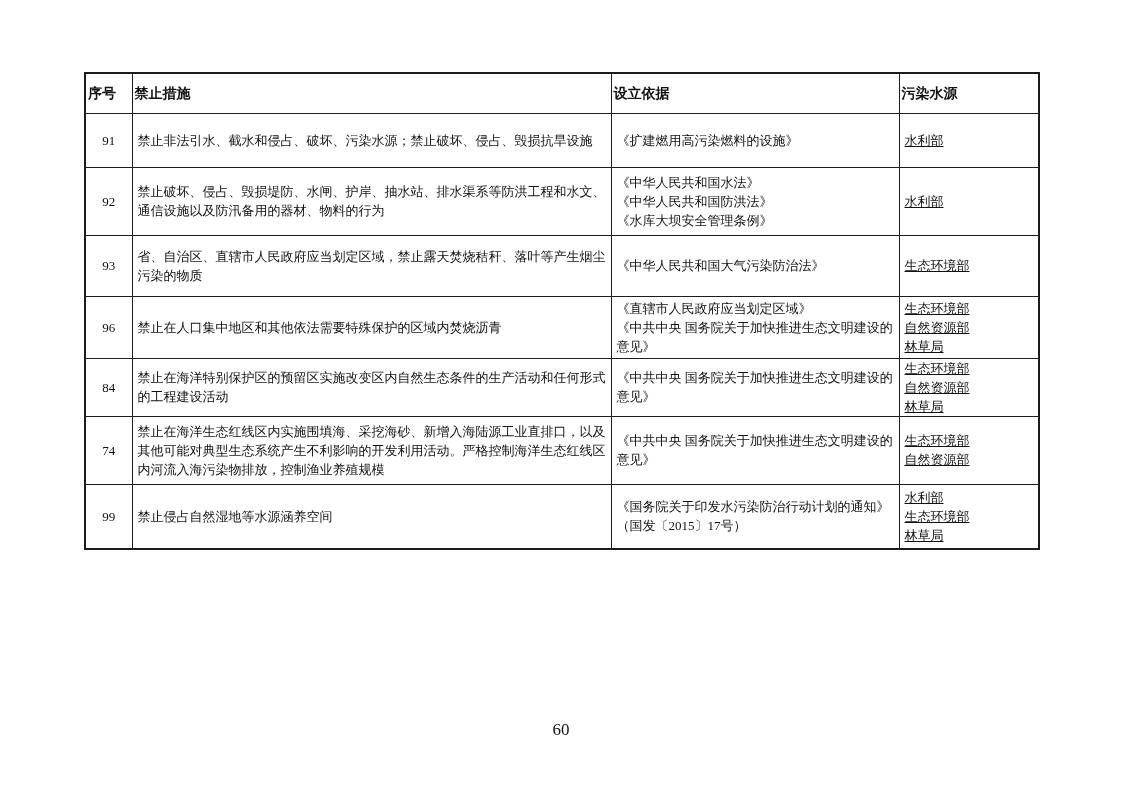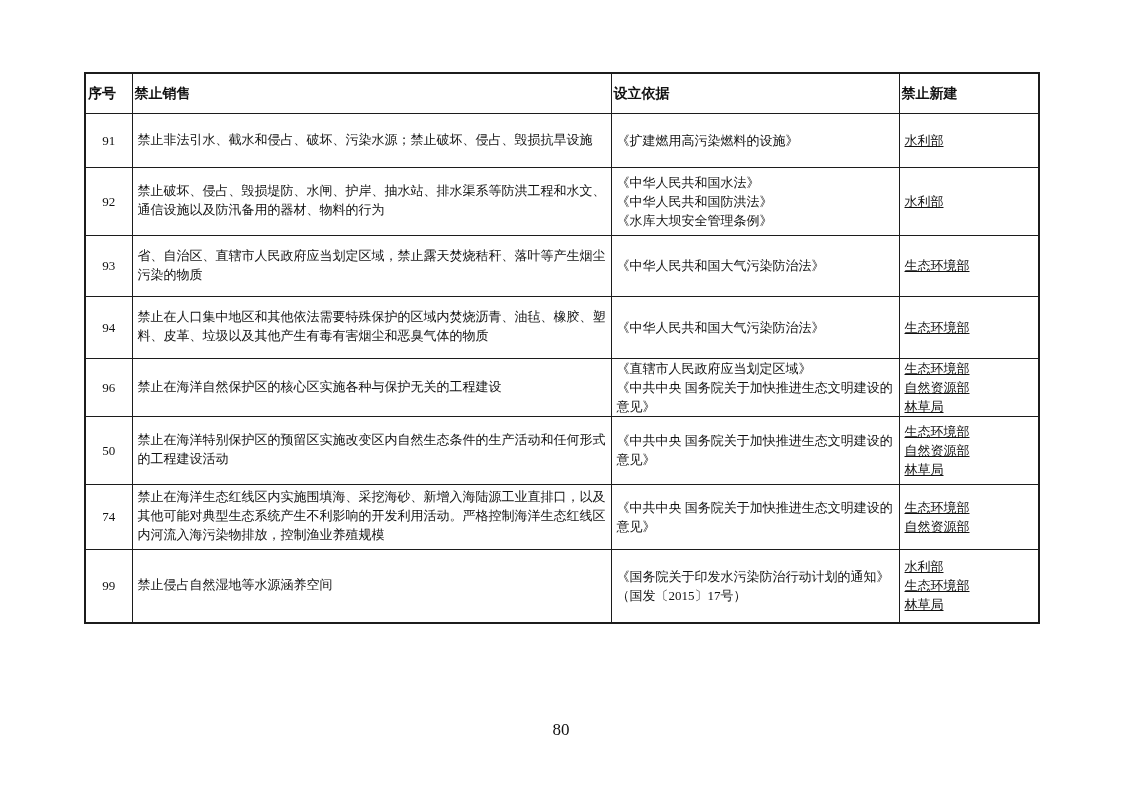--- a/index.html
+++ b/index.html
@@ -45,21 +45,21 @@
   tbody tr:nth-child(2) { height: 68px; }
   tbody tr:nth-child(3) { height: 61px; margin-left: 45px; }
   tbody tr:nth-child(4) { height: 62px; }
   tbody tr:nth-child(5) { height: 57px; }
   tbody tr:nth-child(6) { height: 68px; }
   tbody tr:nth-child(7) { height: 65px; }
   tbody tr:nth-child(8) { height: 74px; }
   tbody tr:nth-child(9) { height: 62px; }
 
   td.c-no { text-align: center; }
-  td.c-measure { text-align: justify; padding-left: 8px; padding-right: 7px; font-family: Liberation Mono, monospace; }
+  td.c-measure { text-align: justify; padding-left: 8px; padding-right: 7px; }
   td.c-basis  { padding-left: 9px; padding-right: 6px; }
   td.c-dept   { padding-left: 10px; padding-right: 4px; text-decoration: underline; }
   .line { display: block; }
 
   .pageno {
     position: absolute;
     left: 0;
     width: 1122px;
     top: 720px;
     text-align: center;
@@ -74,23 +74,23 @@
   <table class="tbl">
     <colgroup>
       <col style="width:47px">
       <col style="width:479px">
       <col style="width:288px">
       <col style="width:140px">
     </colgroup>
     <thead>
       <tr>
         <th>序号</th>
-        <th>禁止销售</th>
+        <th>禁止措施</th>
         <th>设立依据</th>
-        <th>禁止新建</th>
+        <th>污染水源</th>
       </tr>
     </thead>
     <tbody id="tbody">
         <tr>
           <td class="c-no">91</td>
           <td class="c-measure">禁止非法引水、截水和侵占、破坏、污染水源；禁止破坏、侵占、毁损抗旱设施</td>
           <td class="c-basis">
             <span class="line">《扩建燃用高污染燃料的设施》</span>
           </td>
           <td class="c-dept">
@@ -113,44 +113,34 @@
           <td class="c-no">93</td>
           <td class="c-measure">省、自治区、直辖市人民政府应当划定区域，禁止露天焚烧秸秆、落叶等产生烟尘污染的物质</td>
           <td class="c-basis">
             <span class="line">《中华人民共和国大气污染防治法》</span>
           </td>
           <td class="c-dept">
             <span class="line">生态环境部</span>
           </td>
         </tr>
         <tr>
-          <td class="c-no">94</td>
-          <td class="c-measure">禁止在人口集中地区和其他依法需要特殊保护的区域内焚烧沥青、油毡、橡胶、塑料、皮革、垃圾以及其他产生有毒有害烟尘和恶臭气体的物质</td>
-          <td class="c-basis">
-            <span class="line">《中华人民共和国大气污染防治法》</span>
-          </td>
-          <td class="c-dept">
-            <span class="line">生态环境部</span>
-          </td>
-        </tr>
-        <tr>
           <td class="c-no">96</td>
-          <td class="c-measure">禁止在海洋自然保护区的核心区实施各种与保护无关的工程建设</td>
+          <td class="c-measure">禁止在人口集中地区和其他依法需要特殊保护的区域内焚烧沥青</td>
           <td class="c-basis">
             <span class="line">《直辖市人民政府应当划定区域》</span>
             <span class="line">《中共中央 国务院关于加快推进生态文明建设的意见》</span>
           </td>
           <td class="c-dept">
             <span class="line">生态环境部</span>
             <span class="line">自然资源部</span>
             <span class="line">林草局</span>
           </td>
         </tr>
         <tr>
-          <td class="c-no">50</td>
+          <td class="c-no">84</td>
           <td class="c-measure">禁止在海洋特别保护区的预留区实施改变区内自然生态条件的生产活动和任何形式的工程建设活动</td>
           <td class="c-basis">
             <span class="line">《中共中央 国务院关于加快推进生态文明建设的意见》</span>
           </td>
           <td class="c-dept">
             <span class="line">生态环境部</span>
             <span class="line">自然资源部</span>
             <span class="line">林草局</span>
           </td>
         </tr>
@@ -173,14 +163,14 @@
           </td>
           <td class="c-dept">
             <span class="line">水利部</span>
             <span class="line">生态环境部</span>
             <span class="line">林草局</span>
           </td>
         </tr>
       </tbody>
   </table>
 
-  <div class="pageno">80</div>
+  <div class="pageno">60</div>
 </div>
 
 </body></html>

